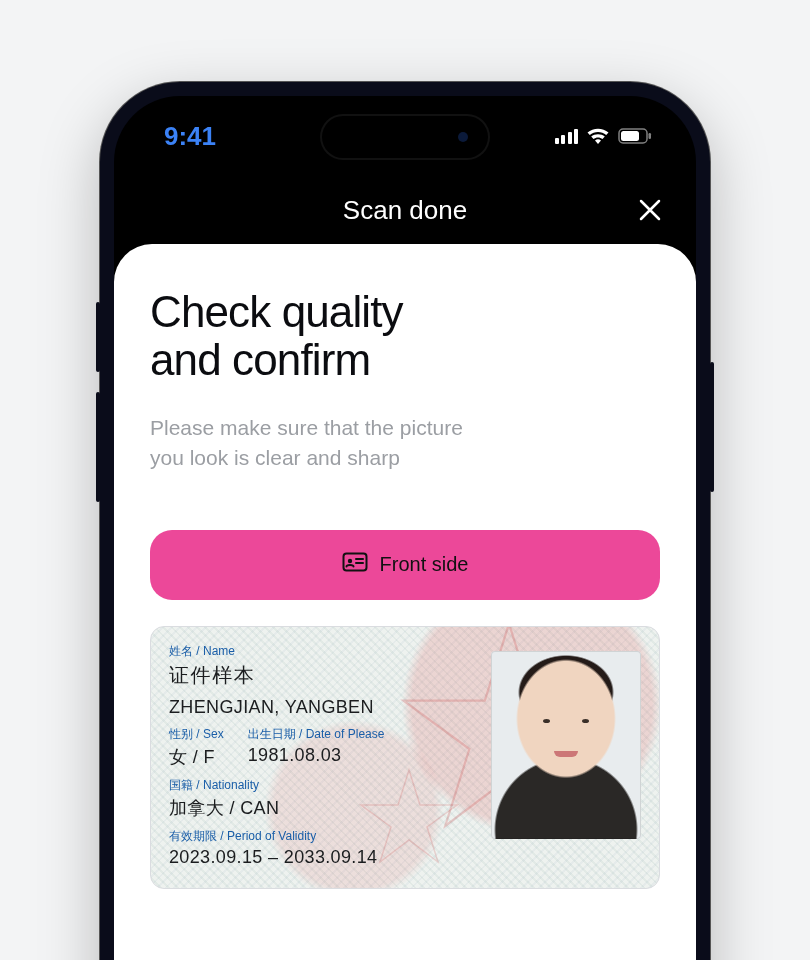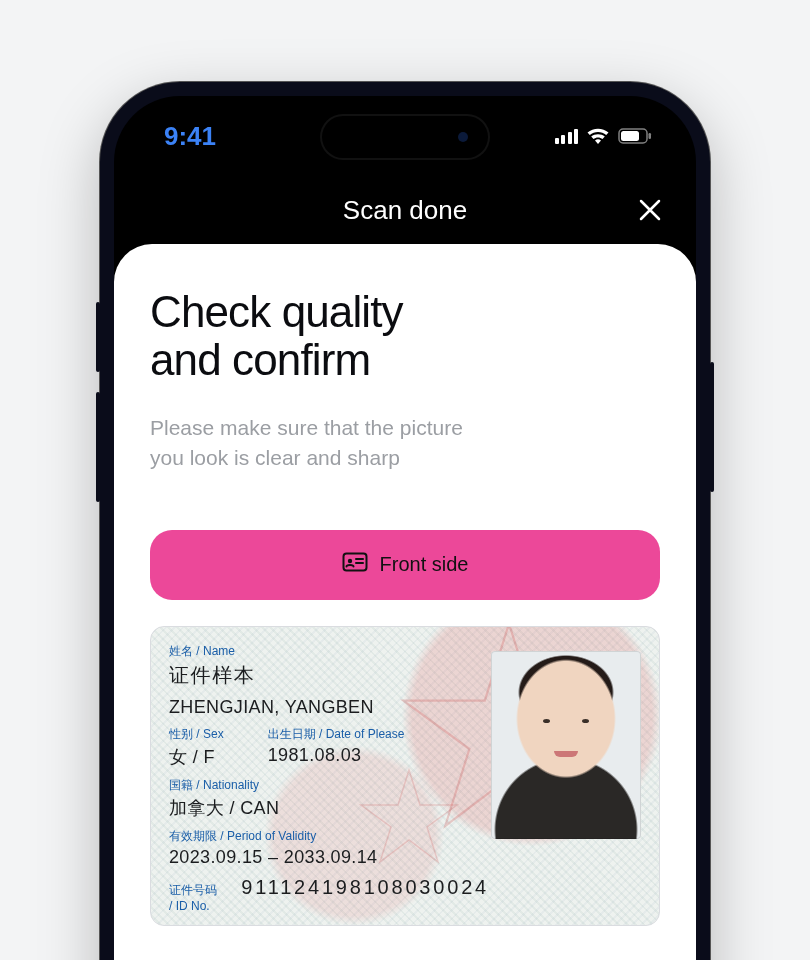--- a/index.html
+++ b/index.html
@@ -186,21 +186,21 @@
   .id-field-value {
     color: #1b1d1f;
     font-size: 18px;
     letter-spacing: 0.02em;
     margin-bottom: 8px;
   }
   .id-cjk {
     font-size: 20px;
     letter-spacing: 0.08em;
   }
-  .id-row { display:flex; gap:44px; }
+  .id-row { display:flex; gap:24px; }
   .id-idno {
     font-size: 20px;
     letter-spacing: 0.14em;
     color:#1b1d1f;
     font-weight:500;
   }
   .id-left { max-width: 320px; position:relative; z-index:2;}
 </style>
 </head>
 <body>
@@ -295,22 +295,18 @@
               <div class="id-field-value">1981.08.03</div>
             </div>
           </div>
 
           <div class="id-field-label">国籍 / Nationality</div>
           <div class="id-field-value">加拿大 / CAN</div>
 
           <div class="id-field-label">有效期限 / Period of Validity</div>
           <div class="id-field-value">2023.09.15 – 2033.09.14</div>
 
-          <div style="display:flex; align-items:baseline; gap:18px;">
-            <div class="id-field-label" style="margin:0;">证件号码 / ID No.</div>
-            <div class="id-idno">911124198108030024</div>
-          </div>
         </div>
       </div>
 
     </div>
   </div>
 </div>
 
 </body></html>

